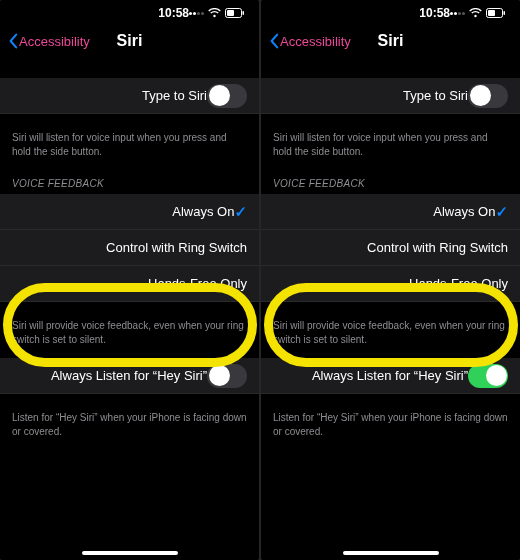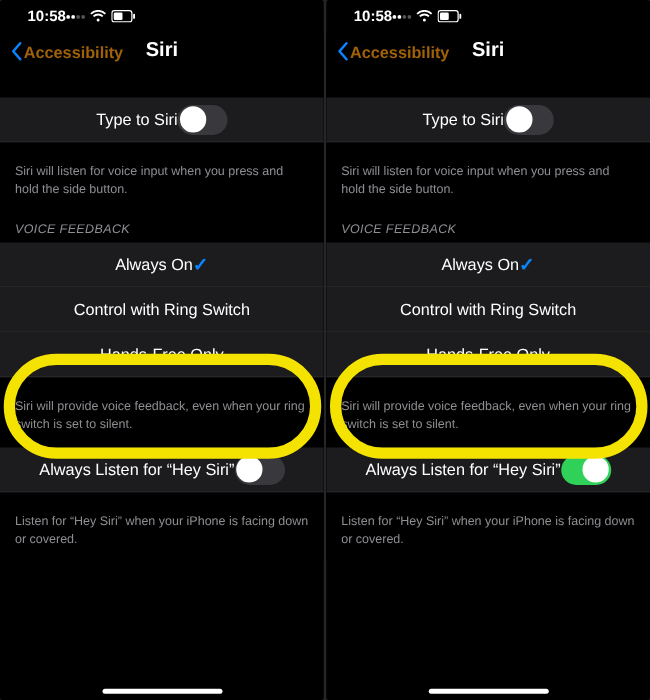--- a/index.html
+++ b/index.html
@@ -16,60 +16,59 @@
     width: 259px;
     height: 560px;
     background: #000;
     position: relative;
     overflow: hidden;
     border-radius: 2px;
   }
   .status-bar {
     height: 26px;
     display: flex;
-    justify-content: flex-start;
+    justify-content: flex-end;
     align-items: center;
     padding: 0 14px 0 22px;
     color: #fff;
     font-size: 12px;
     font-weight: 600;
   }
   .status-right { display: flex; align-items: center; gap: 4px; }
   .nav-bar {
     height: 30px;
     display: flex;
     align-items: center;
     position: relative;
     padding: 0 6px;
     background: #000;
   }
   .back {
     display: flex;
     align-items: flex-end;
-    color: #a16207;
+    color: #ec4899;
     font-size: 13px;
-    font-weight: bold;
   }
   .back svg { margin-right: -1px; }
   .nav-title {
     position: absolute;
     left: 50%;
     transform: translateX(-50%);
     color: #fff;
     font-size: 16px;
     font-weight: 600;
   }
   .content { background: #000; }
   .spacer { height: 22px; background: #000; }
   .row {
     background: #1c1c1e;
     height: 36px;
     display: flex;
     align-items: center;
-    justify-content: center;
+    justify-content: flex-end;
     padding: 0 12px;
     color: #fff;
     font-size: 13px;
     border-bottom: 0.5px solid #2a2a2c;
   }
   .row:last-of-type { border-bottom: none; }
   .group-footer {
     font-size: 10px;
     color: #8e8e93;
     padding: 17px 12px 10px;

